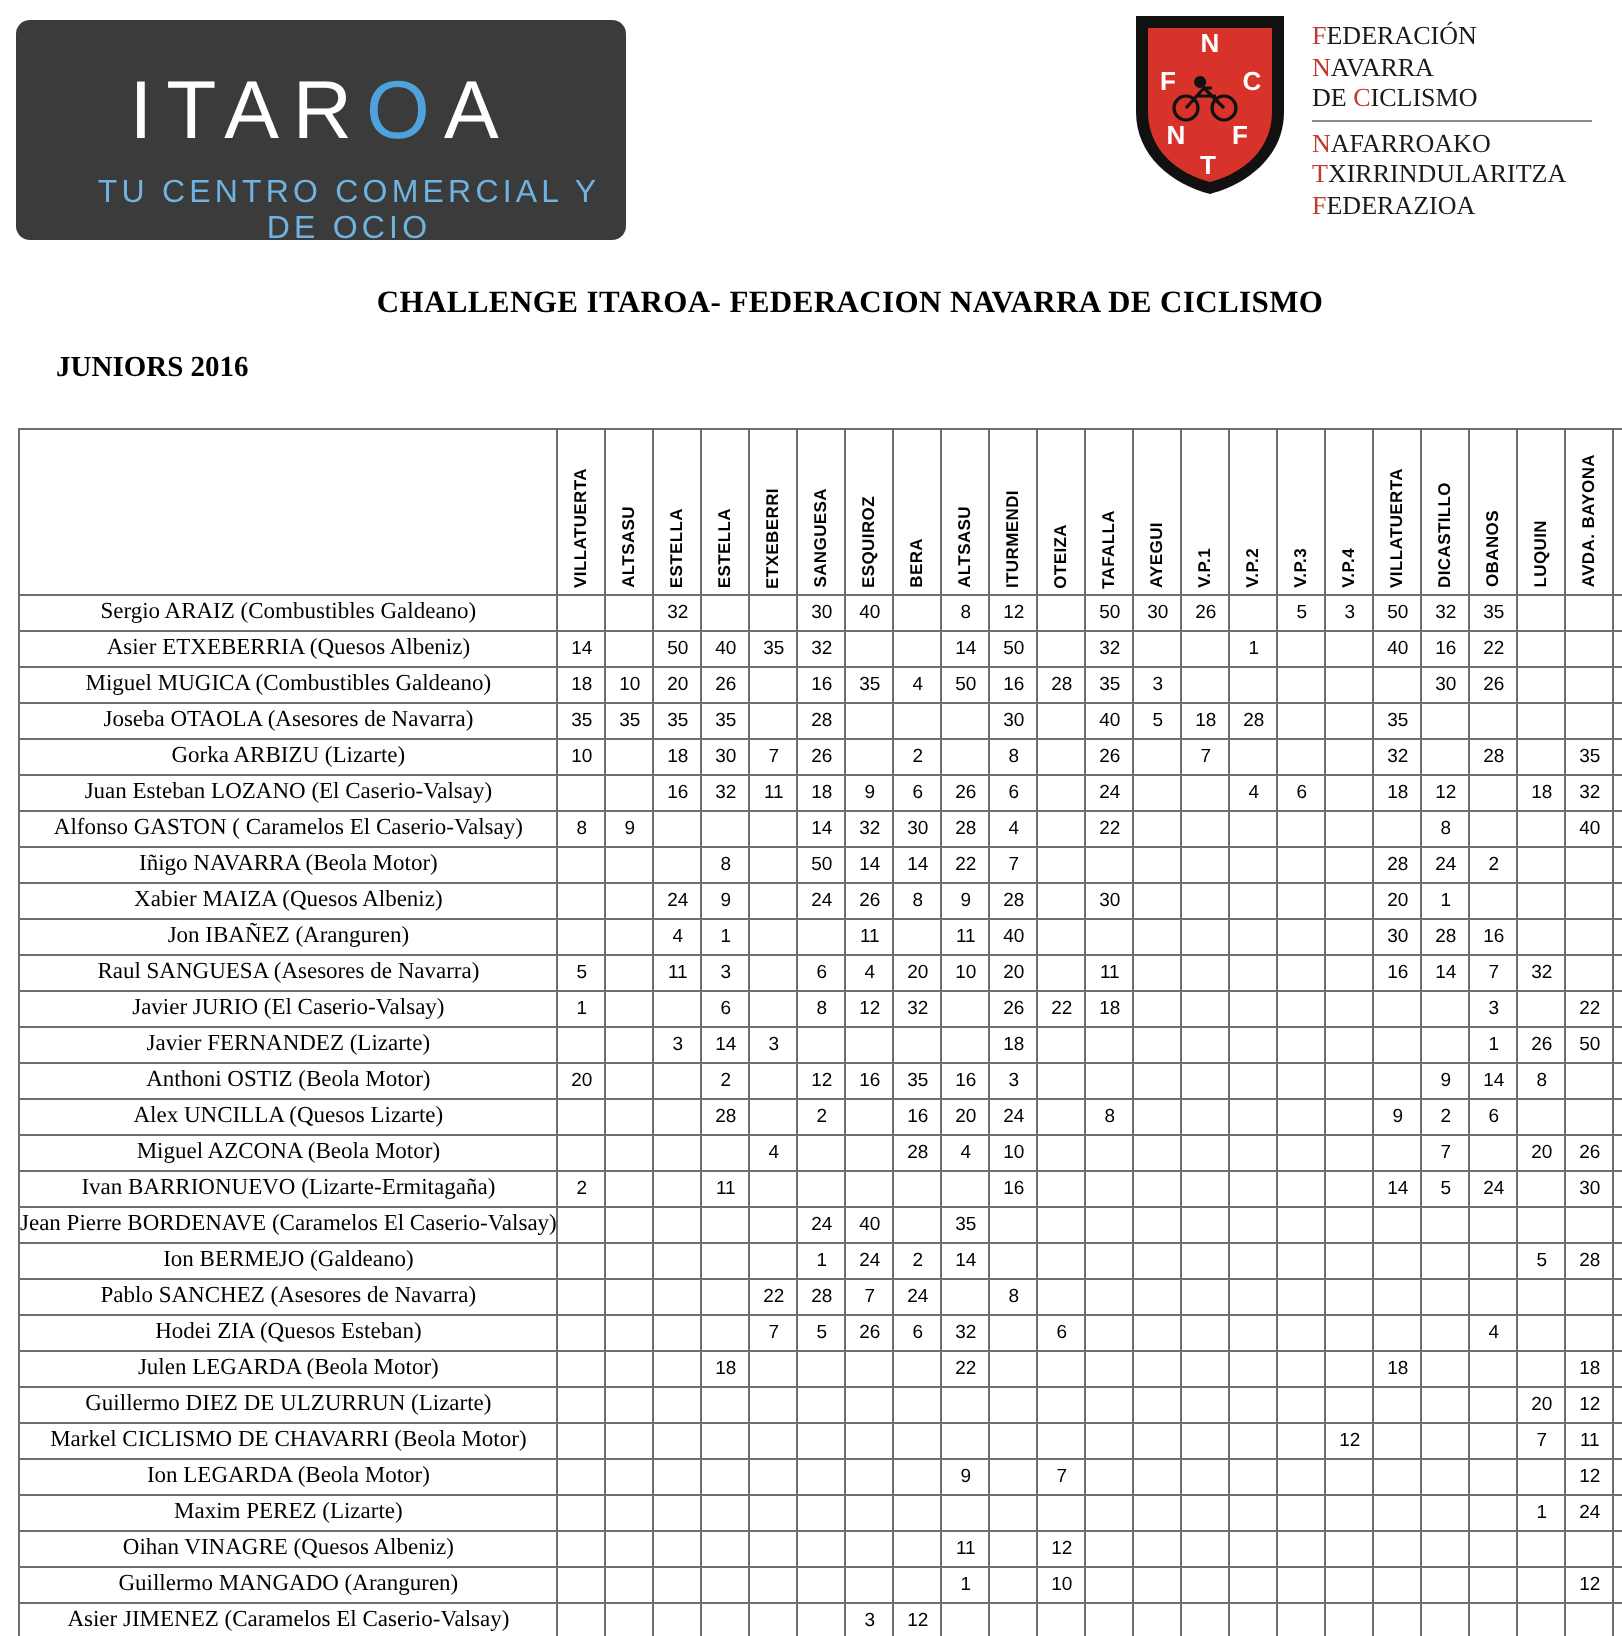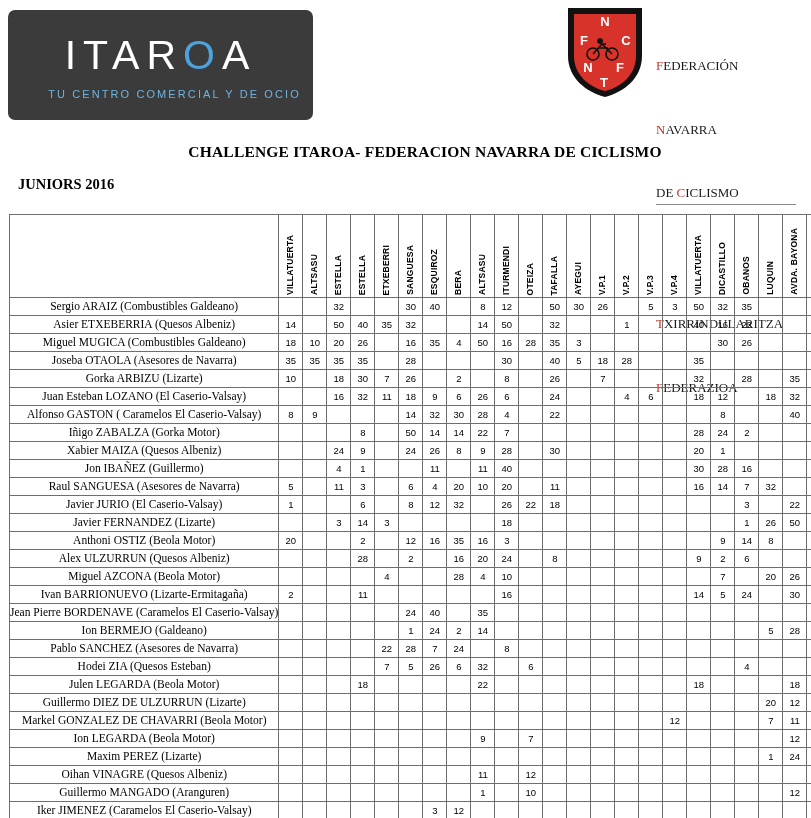--- a/index.html
+++ b/index.html
@@ -47,21 +47,21 @@
     color: #ffffff;
   }
   .itaroa-word .blue { color: #4ea3dd; }
   .itaroa-sub {
     position: absolute;
     left: 0;
     right: 0;
     top: 78px;
     text-align: center;
     font-family: "Liberation Sans", sans-serif;
-    font-size: 11px;
+    font-size: 16px;
     letter-spacing: 2.1px;
     color: #6fb3e0;
     margin-left: 28px;
   }
 
   .fnc-shield {
     position: absolute;
     left: 562px;
     top: 4px;
     width: 86px;
@@ -72,42 +72,42 @@
     position: absolute;
     left: 656px;
     top: 10px;
     width: 150px;
     font-family: "Liberation Serif", serif;
     font-size: 13px;
     line-height: 15.5px;
     color: #1a1a1a;
   }
   .fnc-text .cap { color: #c0392b; }
-  .fnc-text .ln { white-space: nowrap; margin-top: 48px; }
+  .fnc-text .ln { white-space: nowrap; }
   .fnc-rule {
     border: 0;
     border-top: 1px solid #8a8a8a;
     margin: 3px 0 3px 0;
     width: 140px;
   }
 
   .doc-title {
     position: absolute;
     left: 0;
     right: 0;
     top: 143px;
     text-align: center;
     font-size: 15.5px;
     font-weight: bold;
     letter-spacing: 0.2px;
     padding-left: 39px;
   }
   .cat-title {
     position: absolute;
-    left: 18px;
+    left: 28px;
     top: 176px;
     font-size: 14.5px;
     font-weight: bold;
   }
 
   
   .table-wrap {
     position: absolute;
     left: 9px;
     top: 214px;
@@ -418,21 +418,21 @@
             <td class="val"></td>
             <td class="val"></td>
             <td class="val"></td>
             <td class="val">8</td>
             <td class="val"></td>
             <td class="val"></td>
             <td class="val">40</td>
             <td class="val">11</td>
           </tr>
           <tr>
-            <td class="name">Iñigo ZABALZA (Gorka Motor)</td>
+            <td class="name">Iñigo NAVARRA (Beola Motor)</td>
             <td class="val"></td>
             <td class="val"></td>
             <td class="val"></td>
             <td class="val">8</td>
             <td class="val"></td>
             <td class="val">50</td>
             <td class="val">14</td>
             <td class="val">14</td>
             <td class="val">22</td>
             <td class="val">7</td>
@@ -470,21 +470,21 @@
             <td class="val"></td>
             <td class="val"></td>
             <td class="val">20</td>
             <td class="val">1</td>
             <td class="val"></td>
             <td class="val"></td>
             <td class="val"></td>
             <td class="val"></td>
           </tr>
           <tr>
-            <td class="name">Jon IBAÑEZ (Guillermo)</td>
+            <td class="name">Jon IBAÑEZ (Aranguren)</td>
             <td class="val"></td>
             <td class="val"></td>
             <td class="val">4</td>
             <td class="val">1</td>
             <td class="val"></td>
             <td class="val"></td>
             <td class="val">11</td>
             <td class="val"></td>
             <td class="val">11</td>
             <td class="val">40</td>
@@ -600,21 +600,21 @@
             <td class="val"></td>
             <td class="val"></td>
             <td class="val"></td>
             <td class="val">9</td>
             <td class="val">14</td>
             <td class="val">8</td>
             <td class="val"></td>
             <td class="val">7</td>
           </tr>
           <tr>
-            <td class="name">Alex ULZURRUN (Quesos Albeniz)</td>
+            <td class="name">Alex UNCILLA (Quesos Lizarte)</td>
             <td class="val"></td>
             <td class="val"></td>
             <td class="val"></td>
             <td class="val">28</td>
             <td class="val"></td>
             <td class="val">2</td>
             <td class="val"></td>
             <td class="val">16</td>
             <td class="val">20</td>
             <td class="val">24</td>
@@ -834,21 +834,21 @@
             <td class="val"></td>
             <td class="val"></td>
             <td class="val"></td>
             <td class="val"></td>
             <td class="val"></td>
             <td class="val">20</td>
             <td class="val">12</td>
             <td class="val"></td>
           </tr>
           <tr>
-            <td class="name">Markel GONZALEZ DE CHAVARRI (Beola Motor)</td>
+            <td class="name">Markel CICLISMO DE CHAVARRI (Beola Motor)</td>
             <td class="val"></td>
             <td class="val"></td>
             <td class="val"></td>
             <td class="val"></td>
             <td class="val"></td>
             <td class="val"></td>
             <td class="val"></td>
             <td class="val"></td>
             <td class="val"></td>
             <td class="val"></td>
@@ -964,21 +964,21 @@
             <td class="val"></td>
             <td class="val"></td>
             <td class="val"></td>
             <td class="val"></td>
             <td class="val"></td>
             <td class="val"></td>
             <td class="val">12</td>
             <td class="val"></td>
           </tr>
           <tr>
-            <td class="name">Iker JIMENEZ (Caramelos El Caserio-Valsay)</td>
+            <td class="name">Asier JIMENEZ (Caramelos El Caserio-Valsay)</td>
             <td class="val"></td>
             <td class="val"></td>
             <td class="val"></td>
             <td class="val"></td>
             <td class="val"></td>
             <td class="val"></td>
             <td class="val">3</td>
             <td class="val">12</td>
             <td class="val"></td>
             <td class="val"></td>

